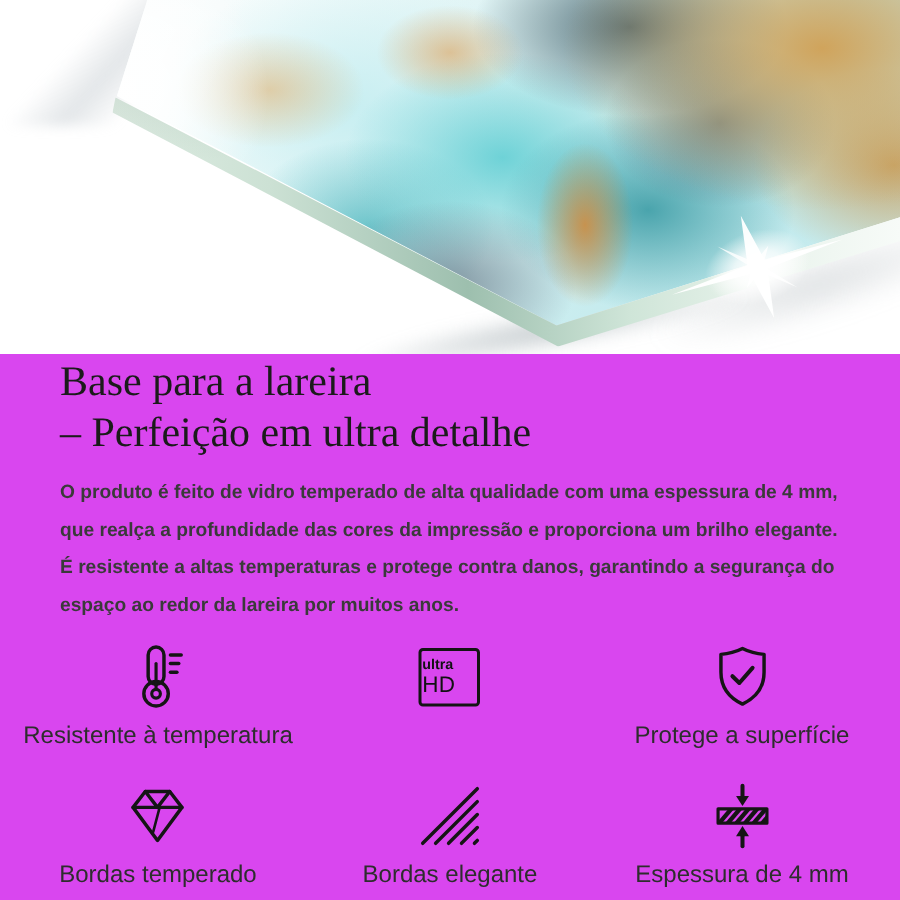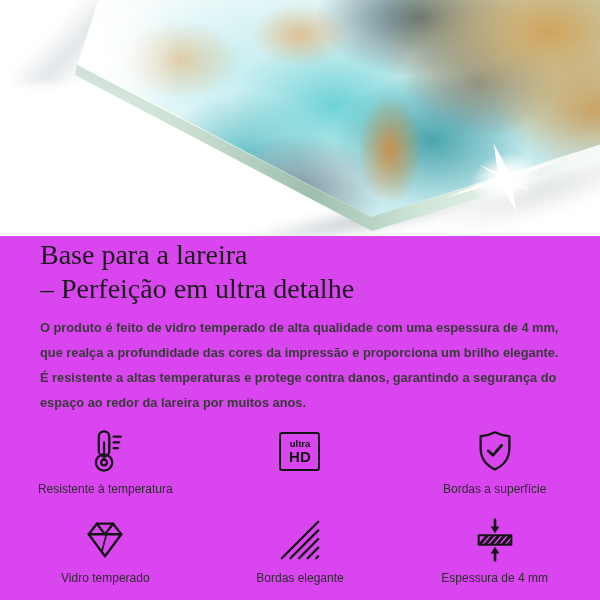--- a/index.html
+++ b/index.html
@@ -50,25 +50,25 @@
   
   .content{position:absolute;left:0;top:236px;width:600px;}
   .title{margin:2px 40px 0 40px;font-family:"Liberation Serif",serif;font-weight:400;
          font-size:28px;line-height:34px;color:#1b1b1b;}
   .desc{margin:9px 36px 0 40px;font-size:12.8px;line-height:25px;color:#3a3a3a;max-width:528px;font-weight:bold;}
 
   
   .features{display:grid;grid-template-columns:repeat(3,1fr);row-gap:21px;margin:13px 8px 0 8px;}
   .feature{display:flex;flex-direction:column;align-items:center;}
   .icon-box{height:46px;display:flex;align-items:center;justify-content:center;}
-  .feature-label{margin-top:8px;font-size:12px;color:#2d2d2d;}
+  .feature-label{margin-top:8px;font-size:16px;color:#2d2d2d;}
   .ultrahd{width:37px;height:35px;border:2.5px solid #141414;border-radius:3px;
-           display:flex;flex-direction:column;align-items:center;justify-content:center;color:#111;}
+           display:flex;flex-direction:column;justify-content:center;color:#111;}
   .ultrahd .u{font-size:9.5px;font-weight:700;line-height:10px;}
-  .ultrahd .h{font-size:15px;font-weight:700;line-height:15px;letter-spacing:.2px;}
+  .ultrahd .h{font-size:15px;font-weight:400;line-height:15px;letter-spacing:.2px;}
   svg.fi{stroke:#151515;fill:none;stroke-width:2.4;stroke-linecap:round;stroke-linejoin:round;}
 </style>
 </head>
 <body>
 
 <div class="page">
 
   <div class="hero">
     <div class="tip-shadow"></div>
     <div class="corner-shadow"></div>
@@ -124,33 +124,33 @@
         </div>
       </div>
 
       <div class="feature">
         <div class="icon-box">
           <svg class="fi" width="46" height="46" viewBox="0 0 48 48">
             <path d="M24 4.5 C28.5 6.8 33.5 8.2 39 8.6 L39 21 C39 31.5 33.2 38.8 24 43.2 C14.8 38.8 9 31.5 9 21 L9 8.6 C14.5 8.2 19.5 6.8 24 4.5 Z"></path>
             <path d="M17 23.8 L21.8 28.5 L31 18" stroke-width="2.8"></path>
           </svg>
         </div>
-        <div class="feature-label">Bordas a superfície</div>
+        <div class="feature-label">Protege a superfície</div>
       </div>
 
       <div class="feature">
         <div class="icon-box">
           <svg class="fi" width="46" height="46" viewBox="0 0 48 48" stroke-width="2.2">
             <path d="M7 18 L15.5 7 H32.5 L41 18 L24 41 Z"></path>
             <path d="M7 18 H41"></path>
             <path d="M15.5 7 L24 18 L32.5 7"></path>
             <path d="M25.5 18 L21 35" stroke-width="1.8"></path>
           </svg>
         </div>
-        <div class="feature-label">Vidro temperado</div>
+        <div class="feature-label">Bordas temperado</div>
       </div>
 
       <div class="feature">
         <div class="icon-box">
           <svg class="fi" width="46" height="46" viewBox="0 0 48 48" stroke-width="4.4" stroke-linecap="butt">
             <path d="M5 43 L43 5"></path>
             <path d="M14 43 L43 14"></path>
             <path d="M23 43 L43 23"></path>
             <path d="M32 43 L43 32"></path>
             <path d="M41 43 L43 41"></path>

